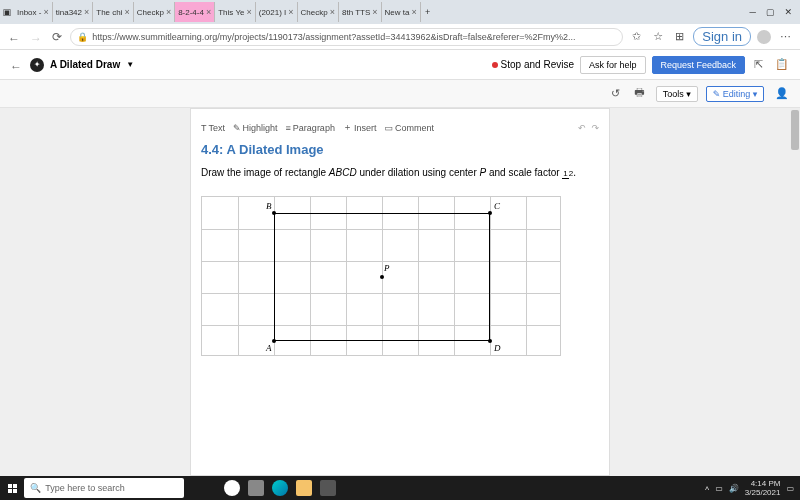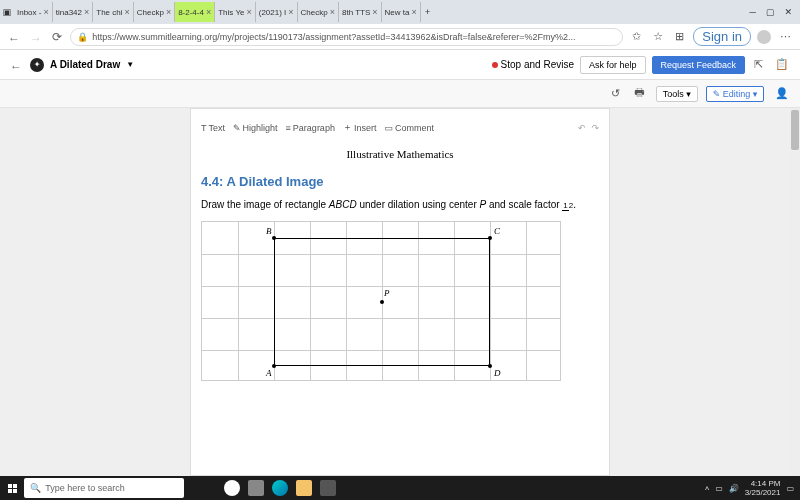--- a/index.html
+++ b/index.html
@@ -1,20 +1,20 @@
 <!DOCTYPE html>
 <html><head>
 <meta charset="utf-8">
 <style>
 *{margin:0;padding:0;box-sizing:border-box;font-family:"Segoe UI",Arial,sans-serif}
 body{width:800px;height:500px;overflow:hidden;background:#f5f5f5;position:relative}
 .titlebar{height:24px;background:#dde3e9;display:flex;align-items:center;font-size:9px;color:#333}
 .win-btn{width:10px;height:10px;display:flex;align-items:center;justify-content:center;margin:0 2px}
 .tab{display:flex;align-items:center;padding:0 3px;height:20px;border-right:1px solid #bbb;font-size:8px;gap:0;max-width:56px;overflow:hidden;white-space:nowrap}
-.tab.active{background:#bef264}
+.tab.active{background:#f9a8d4}
 .tab-close{margin-left:2px;font-size:9px;color:#666}
 .win-controls{margin-left:auto;display:flex;gap:10px;padding:0 8px;font-size:9px}
 .addrbar{height:26px;background:#fff;display:flex;align-items:center;border-bottom:1px solid #ddd;font-size:10px;gap:6px;padding:0 6px}
 .nav-btn{color:#666;font-size:12px;padding:0 2px}
 .url-box{flex:1;display:flex;align-items:center;gap:4px;border:1px solid #ddd;border-radius:10px;height:18px;padding:0 6px;font-size:9px;color:#555;overflow:hidden;white-space:nowrap}
 .signin{border:1px solid #7aa7d9;border-radius:9px;padding:1px 8px;font-size:13px;color:#3a76b8}
 .avatar-circle{width:14px;height:14px;border-radius:50%;background:#ccc}
 .appbar{height:30px;background:#fff;display:flex;align-items:center;border-bottom:1px solid #e0e0e0;padding:0 8px;font-size:10px;gap:6px}
 .app-logo{width:14px;height:14px;border-radius:50%;background:#222;color:#fff;display:flex;align-items:center;justify-content:center;font-size:8px}
 .app-title{font-weight:600}
@@ -29,21 +29,21 @@
 .content{position:absolute;top:108px;bottom:24px;left:0;right:0;background:#efefef;display:flex;overflow:hidden}
 .scrollbar{position:absolute;right:0;top:108px;bottom:24px;width:10px;background:#eee}
 .scrollbar-thumb{position:absolute;right:1px;top:2px;width:8px;height:40px;background:#bbb;border-radius:2px}
 .page{margin:0 auto;width:420px;background:#fff;border:1px solid #ddd;height:100%;padding:8px 10px}
 .toolbar{display:flex;gap:8px;font-size:9px;color:#555;padding:4px 0 8px;align-items:center}
 .tool{display:flex;align-items:center;gap:2px}
 .tool-ic{font-size:9px}
 .undo-redo{margin-left:auto;display:flex;gap:6px;color:#aaa}
 .doc-head{text-align:center;font-family:"Times New Roman",serif;font-size:11px;margin:6px 0 14px}
 .sec-title{color:#3a76b8;font-weight:600;font-size:13px;margin-bottom:10px}
-.instruction{font-family:"Times New Roman",serif;font-size:10px;margin-bottom:11px}
+.instruction{font-family:"Times New Roman",serif;font-size:10px;margin-bottom:18px}
 .math-it{font-style:italic}
 .frac{display:inline-block;vertical-align:middle;text-align:center;font-size:8px;line-height:9px}
 .frac .top{border-bottom:1px solid #000;padding:0 1px}
 .grid-wrap{border:1px solid #ccc;width:360px;height:160px;position:relative;margin-top:4px}
 .gc{position:absolute;background:#ccc}
 .rect{position:absolute;border:1.5px solid #000}
 .pt{position:absolute;width:4px;height:4px;background:#000;border-radius:50%;transform:translate(-2px,-2px)}
 .lbl{position:absolute;font-style:italic;font-size:9px;font-family:"Times New Roman",serif}
 .taskbar{position:absolute;bottom:0;left:0;right:0;height:24px;background:#1c1c1c;display:flex;align-items:center;color:#fff;font-size:9px}
 .start{width:24px;height:24px;display:flex;align-items:center;justify-content:center;background:#1c1c1c}
@@ -167,21 +167,20 @@
         </span>
       <span class="tool">
           <span class="tool-ic">▭</span>
           <span>Comment</span>
         </span>
       <span class="undo-redo">
         <span>↶</span>
         <span>↷</span>
       </span>
     </div>
-    <div class="doc-head">Illustrative Mathematics</div>
     <div class="sec-title">4.4: A Dilated Image</div>
     <div class="instruction">
       <span>Draw the image of rectangle </span><span class="math-it">ABCD</span><span> under dilation using center </span><span class="math-it">P</span><span> and scale factor </span><span class="frac"><span class="top">1</span><span>2</span></span><span>.</span>
     </div>
 
     <div class="grid-wrap">
 
       <div class="gc" style="left:36px;top:0;width:1px;height:100%"></div>
       <div class="gc" style="left:72px;top:0;width:1px;height:100%"></div>
       <div class="gc" style="left:108px;top:0;width:1px;height:100%"></div>

